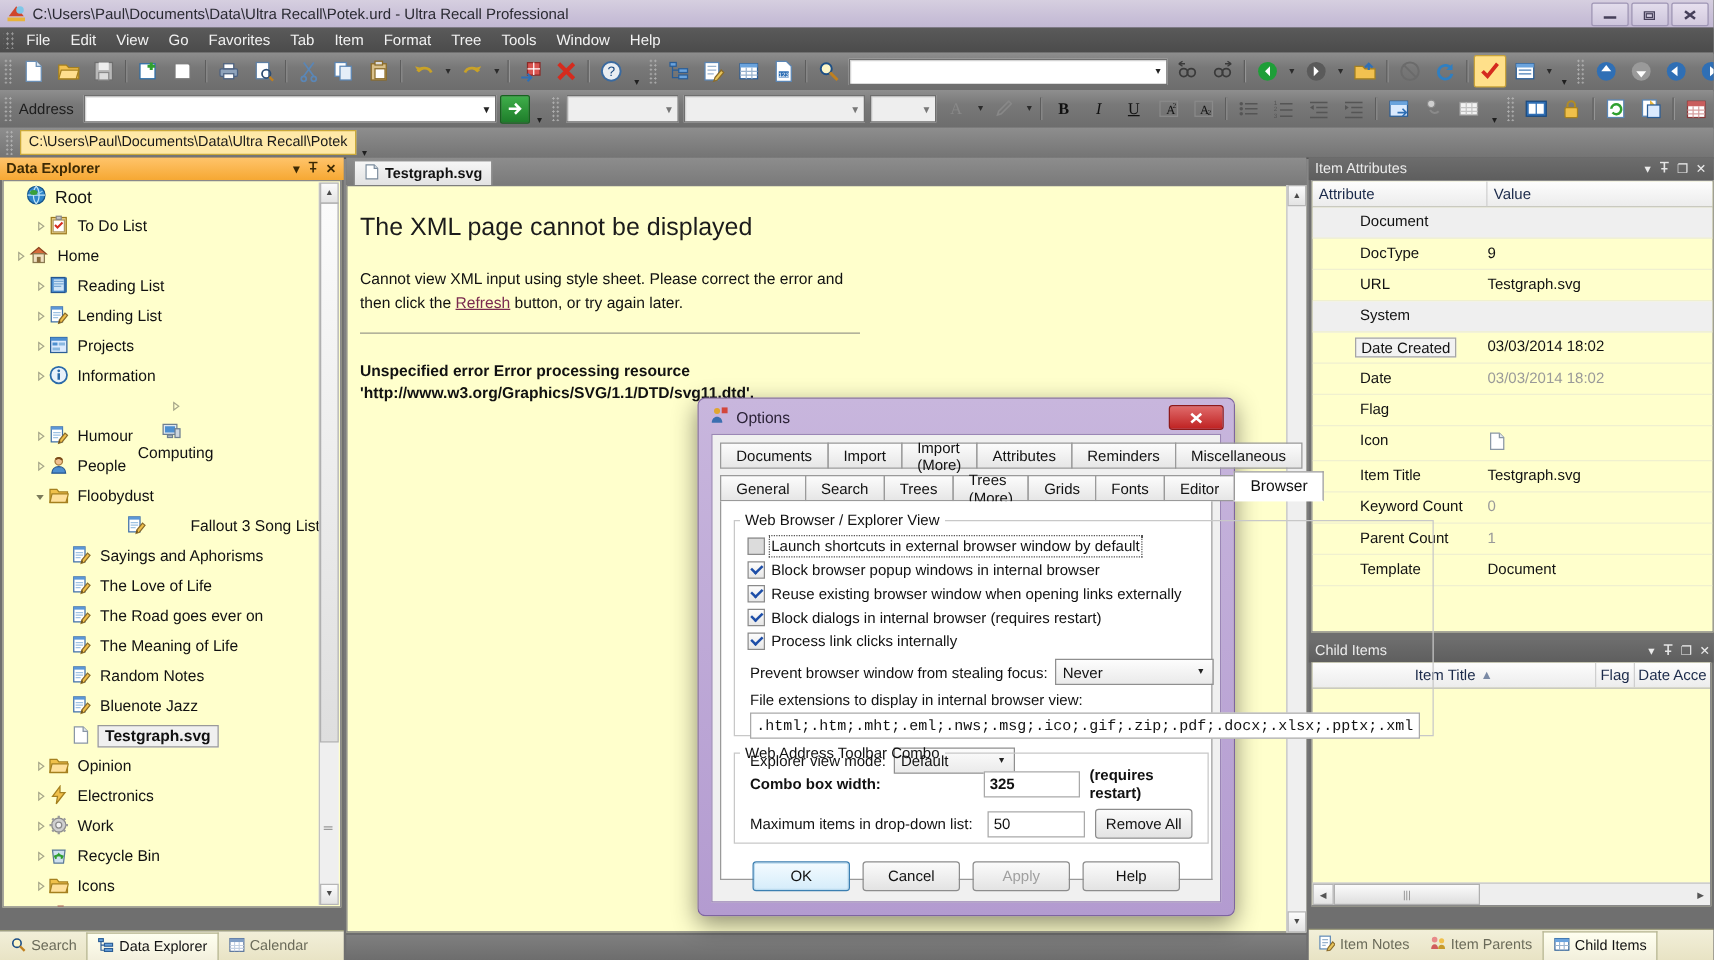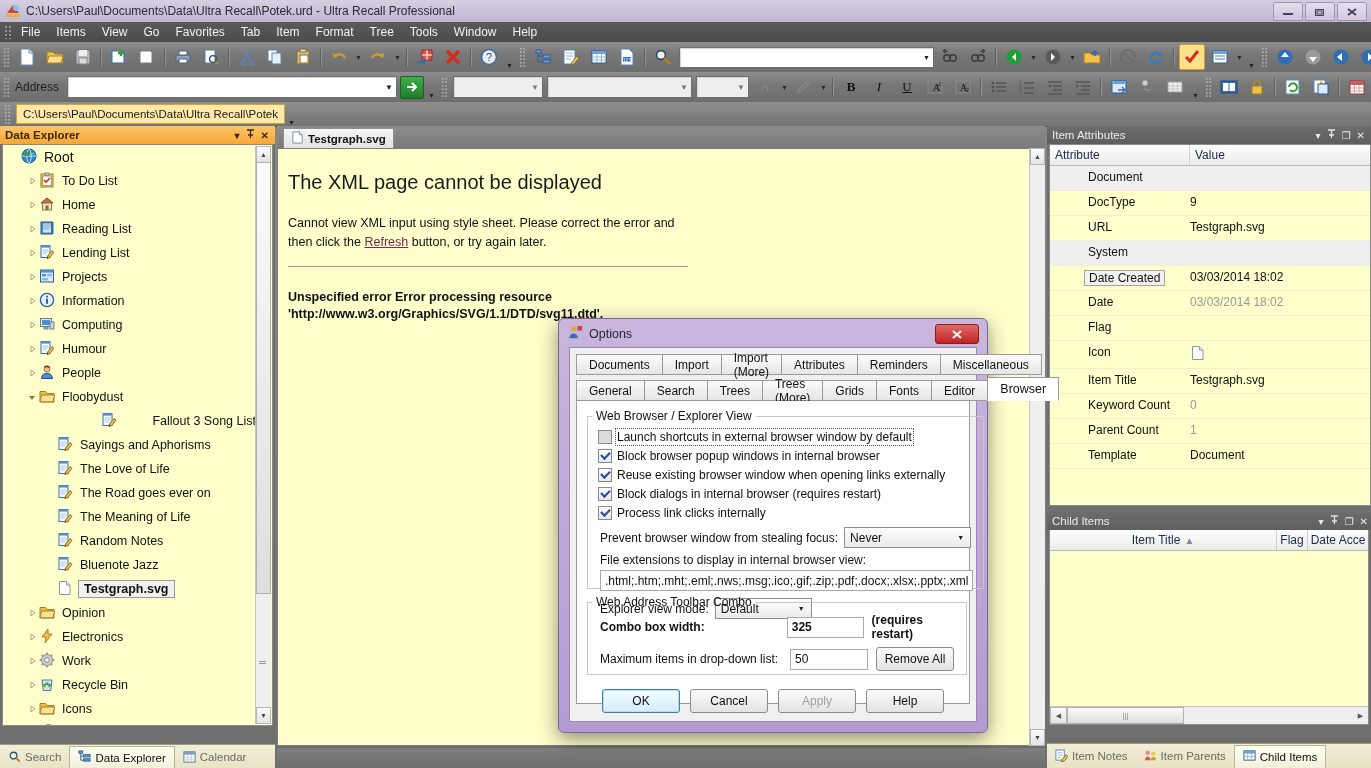--- a/index.html
+++ b/index.html
@@ -205,21 +205,21 @@
         <svg width="12" height="10">
             <path d="M2 2 L10 8 M10 2 L2 8" stroke="#46405a" stroke-width="2"></path>
           </svg>
       </div>
     </div>
   </div>
 
   <div class="menubar">
     <div class="grip"></div>
     <div class="mi">File</div>
-    <div class="mi">Items</div>
+    <div class="mi">Edit</div>
     <div class="mi">View</div>
     <div class="mi">Go</div>
     <div class="mi">Favorites</div>
     <div class="mi">Tab</div>
     <div class="mi">Item</div>
     <div class="mi">Format</div>
     <div class="mi">Tree</div>
     <div class="mi">Tools</div>
     <div class="mi">Window</div>
     <div class="mi">Help</div>
@@ -670,21 +670,21 @@
                 </svg>
               </span>
               <span class="ticon"><svg width="16" height="16" viewBox="0 0 16 16">
                   <rect x="2" y="2" width="12" height="13" fill="#f0d98a" stroke="#9c7a20"></rect>
                   <rect x="3.5" y="4" width="9" height="9.5" fill="#fff" stroke="#b09a60"></rect>
                   <path d="M5 8l2 2 4-4" stroke="#d52b1e" stroke-width="1.6" fill="none"></path>
                   <rect x="6" y="1" width="4" height="2.5" fill="#c9c9c9" stroke="#8a8a8a"></rect>
                 </svg></span>
               <span>To Do List</span>
             </div>
-            <div class="treerow" style="padding-left: 22px;">
+            <div class="treerow" style="padding-left: 6px;">
               <span class="tw">
                 <svg width="9" height="9" viewBox="0 0 9 9">
                   <path d="M3 1l0 6 4-3z" fill="none" stroke="#a8a88a"></path>
                 </svg>
               </span>
               <span class="ticon"><svg width="16" height="16" viewBox="0 0 16 16">
                   <path d="M8 2l6 5H2z" fill="#d76b3a" stroke="#8a4320"></path>
                   <rect x="3.5" y="7" width="9" height="7" fill="#f0e0c0" stroke="#8a7a50"></rect>
                   <rect x="6.5" y="9.5" width="3" height="4.5" fill="#8a6b3a"></rect>
                 </svg></span>
@@ -740,21 +740,21 @@
                   <path d="M3 1l0 6 4-3z" fill="none" stroke="#a8a88a"></path>
                 </svg>
               </span>
               <span class="ticon"><svg width="16" height="16" viewBox="0 0 16 16">
                   <circle cx="8" cy="8" r="6.6" fill="#e8f1fa" stroke="#2a6aa8" stroke-width="1.4"></circle>
                   <circle cx="8" cy="4.6" r="1.1" fill="#2a6aa8"></circle>
                   <rect x="7" y="6.6" width="2" height="5.2" fill="#2a6aa8"></rect>
                 </svg></span>
               <span>Information</span>
             </div>
-            <div class="treerow" style="padding-left: 22px;">
+            <div class="treerow" style="padding-left: 22px; flex-direction: column;">
               <span class="tw">
                 <svg width="9" height="9" viewBox="0 0 9 9">
                   <path d="M3 1l0 6 4-3z" fill="none" stroke="#a8a88a"></path>
                 </svg>
               </span>
               <span class="ticon"><svg width="16" height="16" viewBox="0 0 16 16">
                   <rect x="1.5" y="2.5" width="11" height="8" fill="#dfe8f0" stroke="#6d7f90"></rect>
                   <rect x="3" y="4" width="8" height="5" fill="#4d8fd0"></rect>
                   <rect x="5" y="11" width="4" height="2" fill="#b7c2cc" stroke="#6d7f90"></rect>
                   <rect x="11" y="6" width="4" height="7" fill="#cdd6de" stroke="#6d7f90"></rect>
@@ -1273,21 +1273,21 @@
 
           <div style="display:flex;align-items:center;gap:6px;padding-left:12px;margin-top:5px;">
             <span style="font-size:12px;color:#111;">Prevent browser window from stealing focus:</span>
             <div class="dsel" style="width:118px;">
               <span>Never</span>
               <span class="ar">▼</span>
             </div>
           </div>
 
           <div style="padding-left:12px;margin-top:5px;font-size:12px;color:#111;">File extensions to display in internal browser view:</div>
-          <div class="dtext" style="margin:3px 10px 0 12px;">
+          <div class="dtext" style="margin:3px 10px 0 12px;font-family:Liberation Mono, monospace;">
             <span>.html;.htm;.mht;.eml;.nws;.msg;.ico;.gif;.zip;.pdf;.docx;.xlsx;.pptx;.xml</span>
           </div>
 
           <div style="display:flex;align-items:center;gap:6px;padding-left:12px;margin-top:7px;">
             <span style="font-size:12px;color:#111;">Explorer view mode:</span>
             <div class="dsel" style="width:88px;">
               <span>Default</span>
               <span class="ar">▼</span>
             </div>
           </div>

